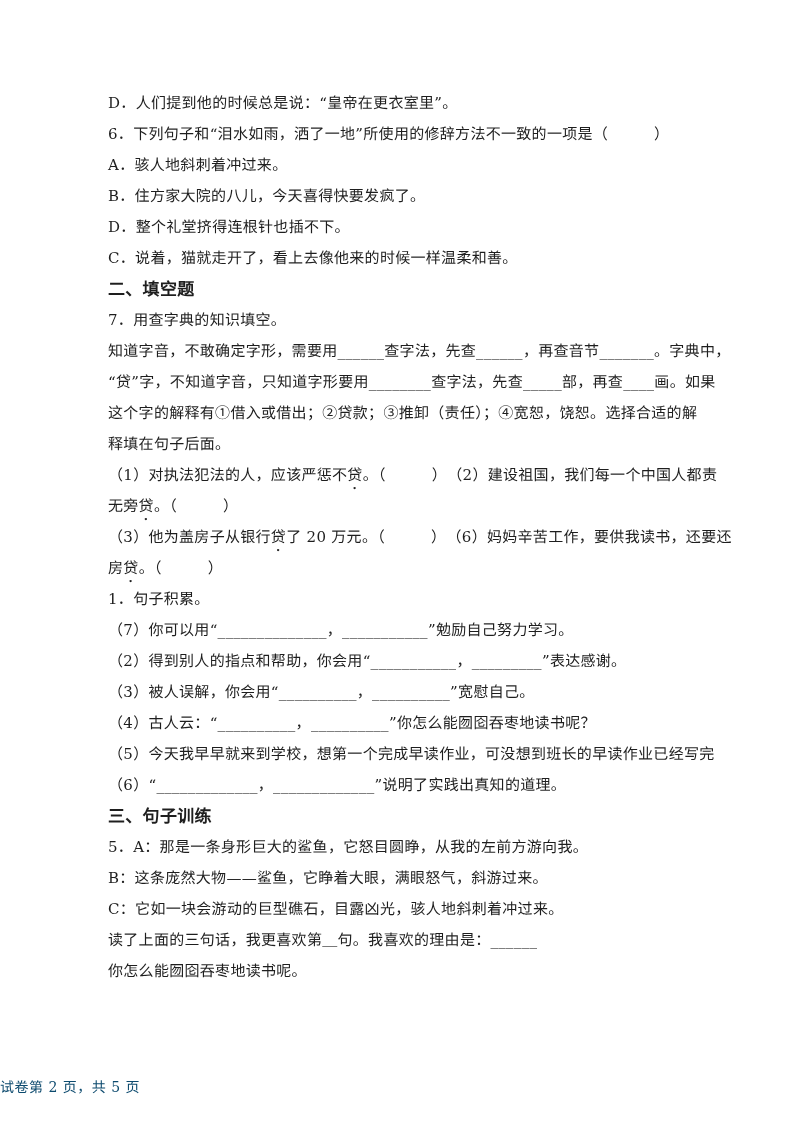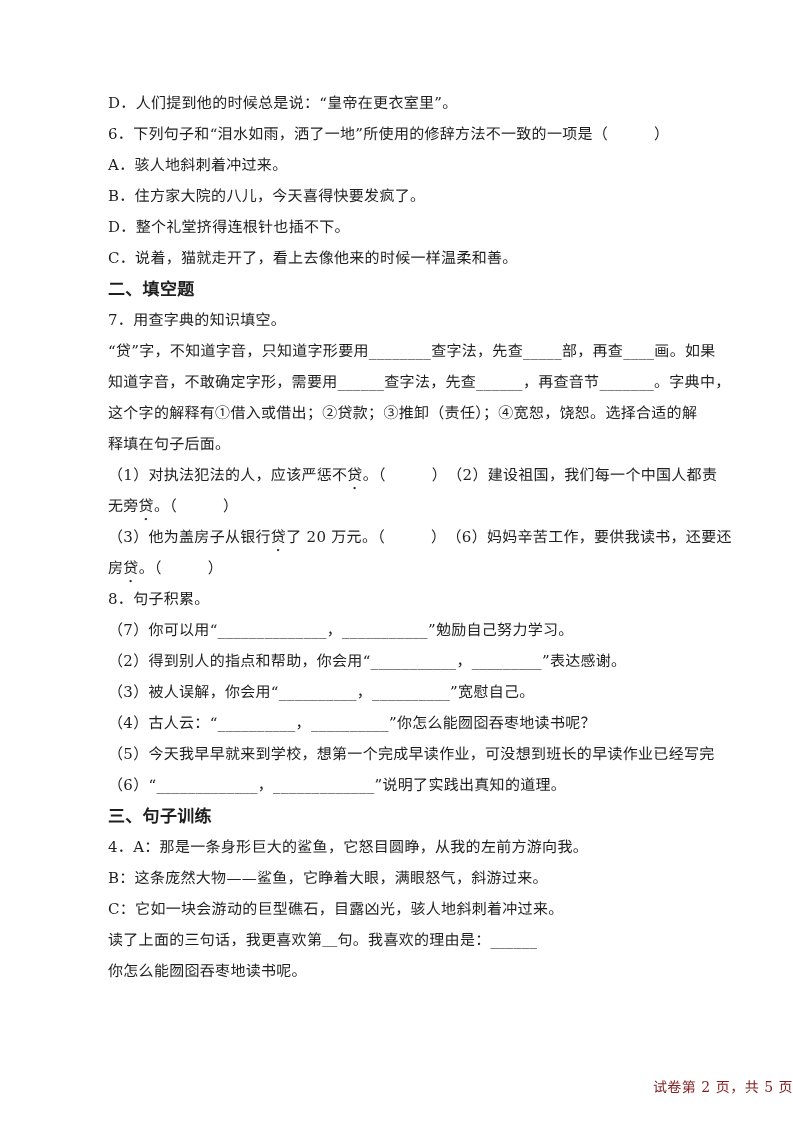--- a/index.html
+++ b/index.html
@@ -38,55 +38,55 @@
     -webkit-text-emphasis: filled dot;
     -webkit-text-emphasis-position: under;
     text-emphasis: filled dot;
     text-emphasis-position: under left;
   }
   .footer {
     position: absolute;
     left: 0;
     right: 0;
     bottom: 26px;
-    text-align: right;
+    text-align: left;
     font-size: 14px;
-    color: #7f1d1d;
+    color: #0c4a6e;
     letter-spacing: 0.5px;
   }
 </style>
 </head>
 <body>
 
 <div class="page">
   <div class="content">
       <div class="line"><span>D．人们提到他的时候总是说：“皇帝在更衣室里”。</span></div>
       <div class="line"><span>6．下列句子和“泪水如雨，洒了一地”所使用的修辞方法不一致的一项是（　　　）</span></div>
       <div class="line"><span>A．骇人地斜刺着冲过来。</span></div>
       <div class="line"><span>B．住方家大院的八儿，今天喜得快要发疯了。</span></div>
       <div class="line"><span>D．整个礼堂挤得连根针也插不下。</span></div>
       <div class="line"><span>C．说着，猫就走开了，看上去像他来的时候一样温柔和善。</span></div>
       <div class="line heading"><span>二、填空题</span></div>
       <div class="line"><span>7．用查字典的知识填空。</span></div>
+      <div class="line"><span>知道字音，不敢确定字形，需要用______查字法，先查______，再查音节_______。字典中，</span></div>
       <div class="line"><span>“贷”字，不知道字音，只知道字形要用________查字法，先查_____部，再查____画。如果</span></div>
-      <div class="line"><span>知道字音，不敢确定字形，需要用______查字法，先查______，再查音节_______。字典中，</span></div>
       <div class="line"><span>这个字的解释有①借入或借出；②贷款；③推卸（责任）；④宽恕，饶恕。选择合适的解</span></div>
       <div class="line"><span>释填在句子后面。</span></div>
       <div class="line"><span>（1）对执法犯法的人，应该严惩不</span><span class="emph">贷</span><span>。（　　　）　（2）建设祖国，我们每一个中国人都责</span></div>
       <div class="line"><span>无旁</span><span class="emph">贷</span><span>。（　　　）</span></div>
       <div class="line"><span>（3）他为盖房子从银行</span><span class="emph">贷</span><span>了 20 万元。（　　　）　（6）妈妈辛苦工作，要供我读书，还要还</span></div>
       <div class="line"><span>房</span><span class="emph">贷</span><span>。（　　　）</span></div>
-      <div class="line"><span>8．句子积累。</span></div>
+      <div class="line"><span>1．句子积累。</span></div>
       <div class="line"><span>（7）你可以用“______________，___________”勉励自己努力学习。</span></div>
       <div class="line"><span>（2）得到别人的指点和帮助，你会用“___________，_________”表达感谢。</span></div>
       <div class="line"><span>（3）被人误解，你会用“__________，__________”宽慰自己。</span></div>
       <div class="line"><span>（4）古人云：“__________，__________”你怎么能囫囵吞枣地读书呢？</span></div>
       <div class="line"><span>（5）今天我早早就来到学校，想第一个完成早读作业，可没想到班长的早读作业已经写完</span></div>
       <div class="line"><span>（6）“_____________，_____________”说明了实践出真知的道理。</span></div>
       <div class="line heading"><span>三、句子训练</span></div>
-      <div class="line"><span>4．A：那是一条身形巨大的鲨鱼，它怒目圆睁，从我的左前方游向我。</span></div>
+      <div class="line"><span>5．A：那是一条身形巨大的鲨鱼，它怒目圆睁，从我的左前方游向我。</span></div>
       <div class="line"><span>B：这条庞然大物——鲨鱼，它睁着大眼，满眼怒气，斜游过来。</span></div>
       <div class="line"><span>C：它如一块会游动的巨型礁石，目露凶光，骇人地斜刺着冲过来。</span></div>
       <div class="line"><span>读了上面的三句话，我更喜欢第＿句。我喜欢的理由是：______</span></div>
       <div class="line"><span>你怎么能囫囵吞枣地读书呢。</span></div>
     </div>
   <div class="footer">试卷第 2 页，共 5 页</div>
 </div>
 
 </body></html>

